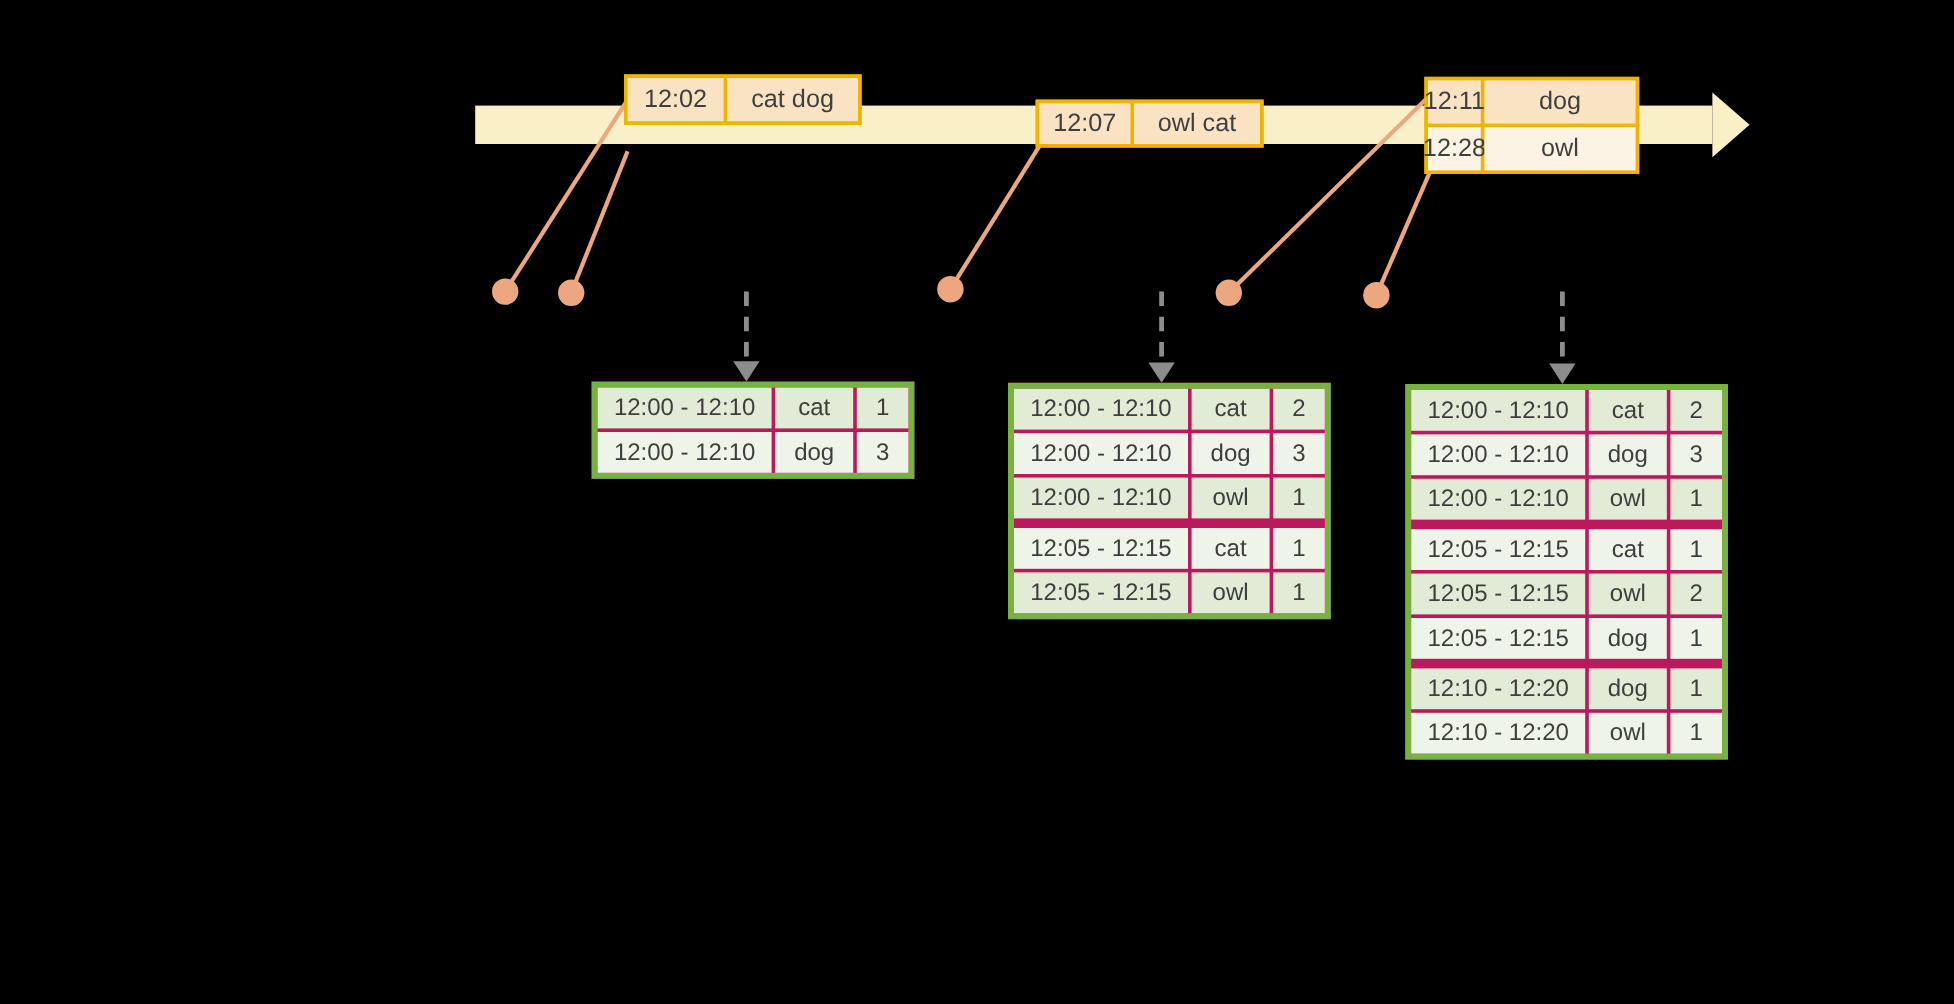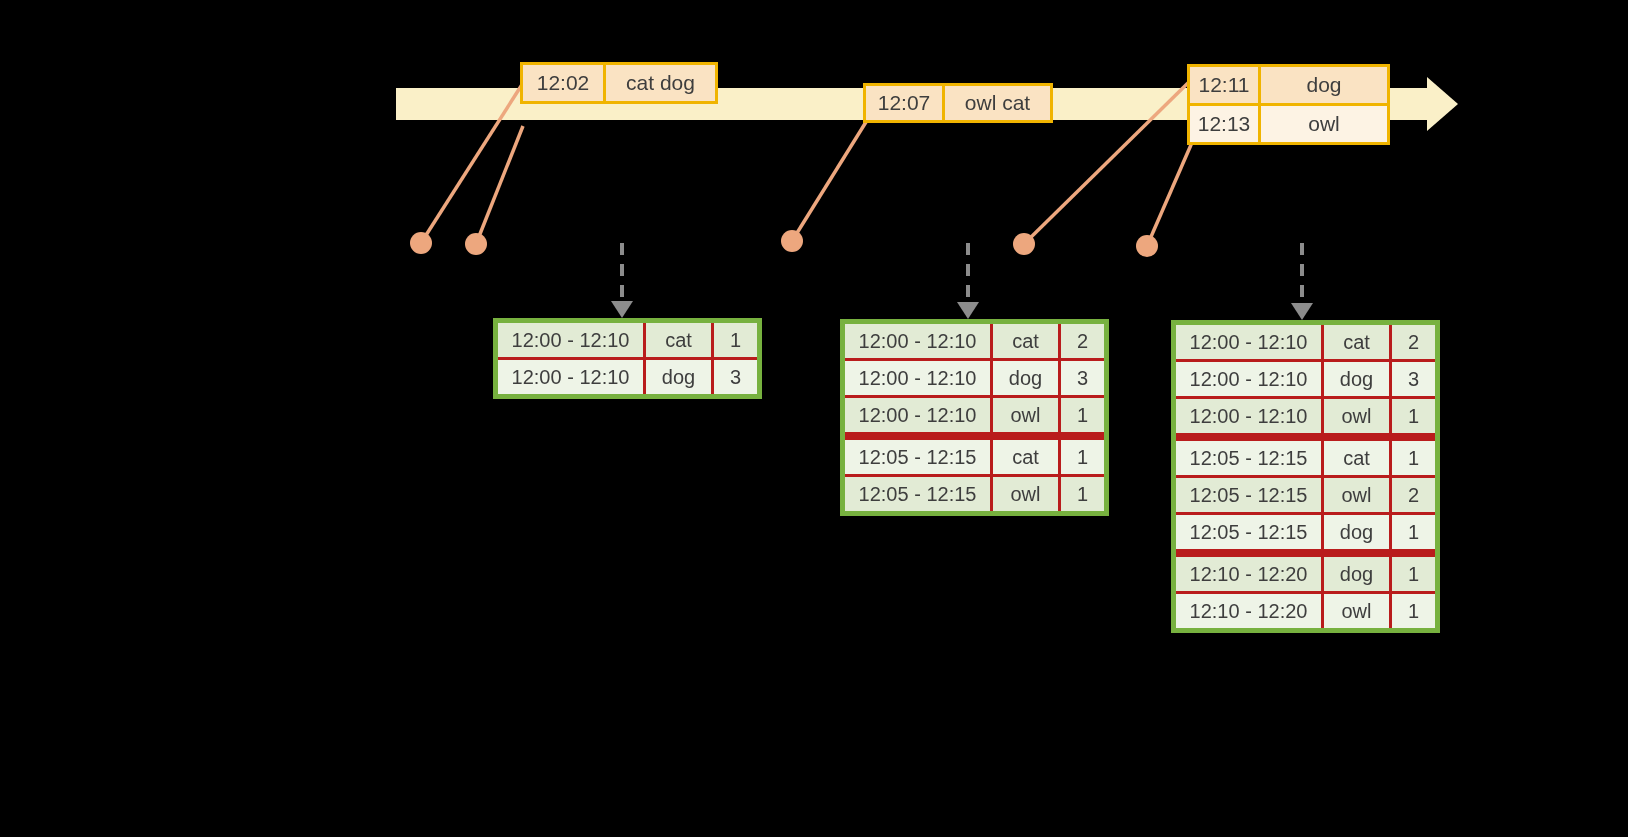--- a/index.html
+++ b/index.html
@@ -11,24 +11,24 @@
   .etable{position:absolute;background:#F0B400;border:3px solid #F0B400;
           display:flex;flex-direction:column;gap:3px;}
   .etable .row{display:flex;gap:3px;}
   .etable .cell{display:flex;align-items:center;justify-content:center;
                 font-size:21px;color:#3E3E3E;height:36px;}
   .etable .row.dark .cell{background:#FAE3C3;}
   .etable .row.light .cell{background:#FDF3E4;}
   #etable1 .time{width:80px}  #etable1 .words{width:109px}
   #etable2 .time{width:76px}  #etable2 .words{width:105px}
   #etable2 .cell{height:34px}
-  #etable3 .time{width:68px}  #etable3 .words{width:126px}
+  #etable3 .time{width:44px}  #etable3 .words{width:126px}
 
   
-  .gtable{position:absolute;background:#b91c1c;border:5px solid #77B13F;
+  .gtable{position:absolute;background:#be185d;border:5px solid #77B13F;
           display:flex;flex-direction:column;}
   .gtable .row{display:flex;gap:3px;margin-top:3px;}
   .gtable .row:first-child{margin-top:0;}
   .gtable .row.group-start{margin-top:8px;}
   .gtable .cell{display:flex;align-items:center;justify-content:center;
                 font-size:20px;color:#3E3E3E;height:34px;}
   .gtable .row.dark .cell{background:#E2EBD5;}
   .gtable .row.light .cell{background:#EEF4E7;}
   .gtable .window{width:145px} .gtable .word{width:65px} .gtable .count{width:43px}
 
@@ -90,21 +90,21 @@
       <div class="cell words">owl cat</div>
     </div>
   </div>
 
   <div class="etable" id="etable3">
     <div class="row dark">
       <div class="cell time">12:11</div>
       <div class="cell words">dog</div>
     </div>
     <div class="row light">
-      <div class="cell time">12:13</div>
+      <div class="cell time">12:28</div>
       <div class="cell words">owl</div>
     </div>
   </div>
 
   <div class="gtable" id="gtableA">
     <div class="row dark">
       <div class="cell window">12:00 - 12:10</div>
       <div class="cell word">cat</div>
       <div class="cell count">1</div>
     </div>

